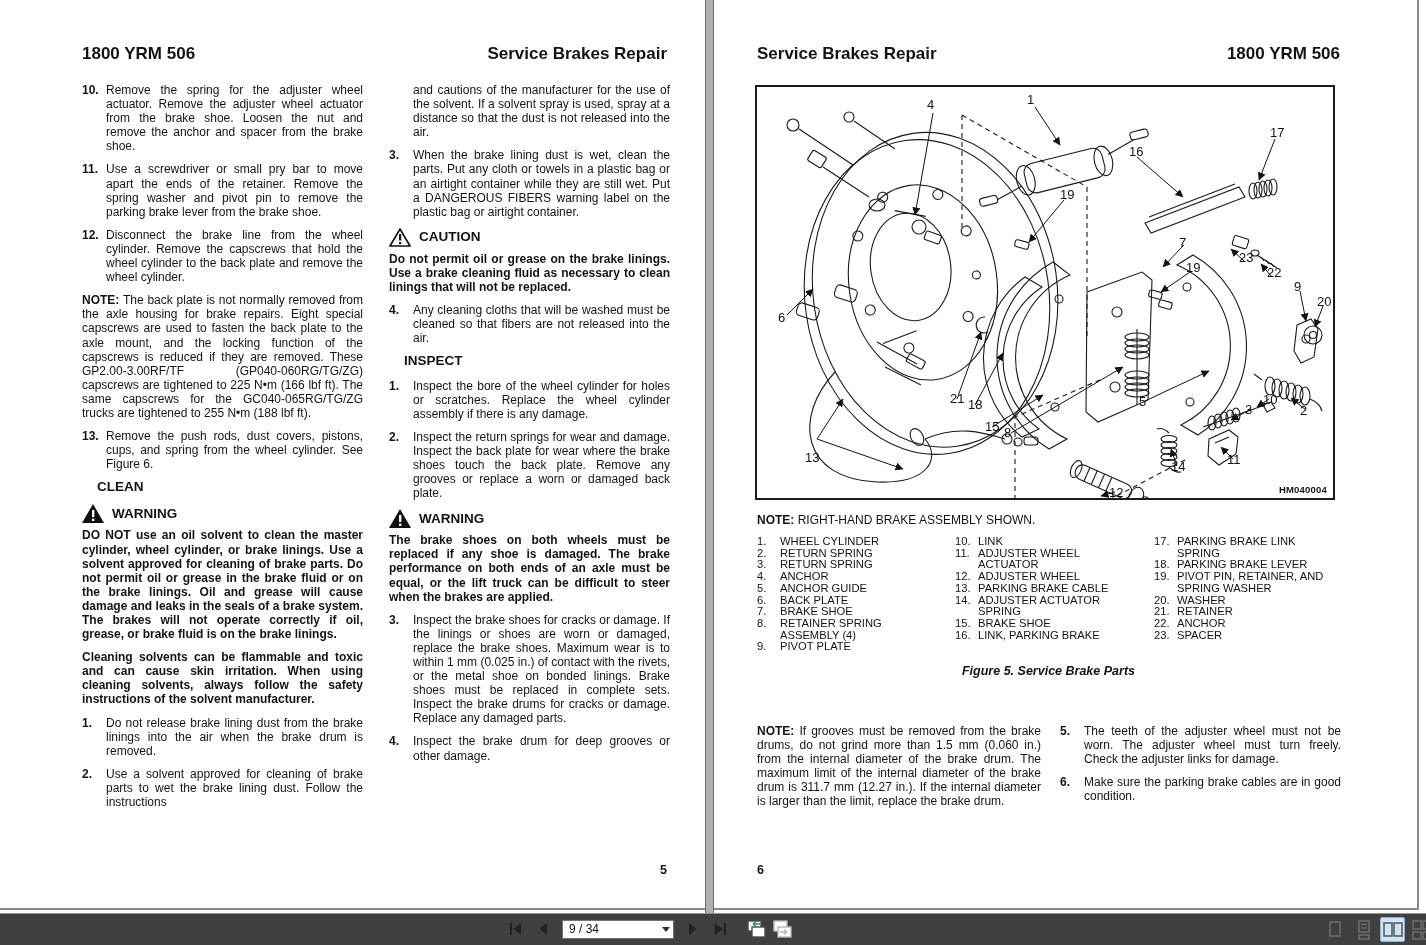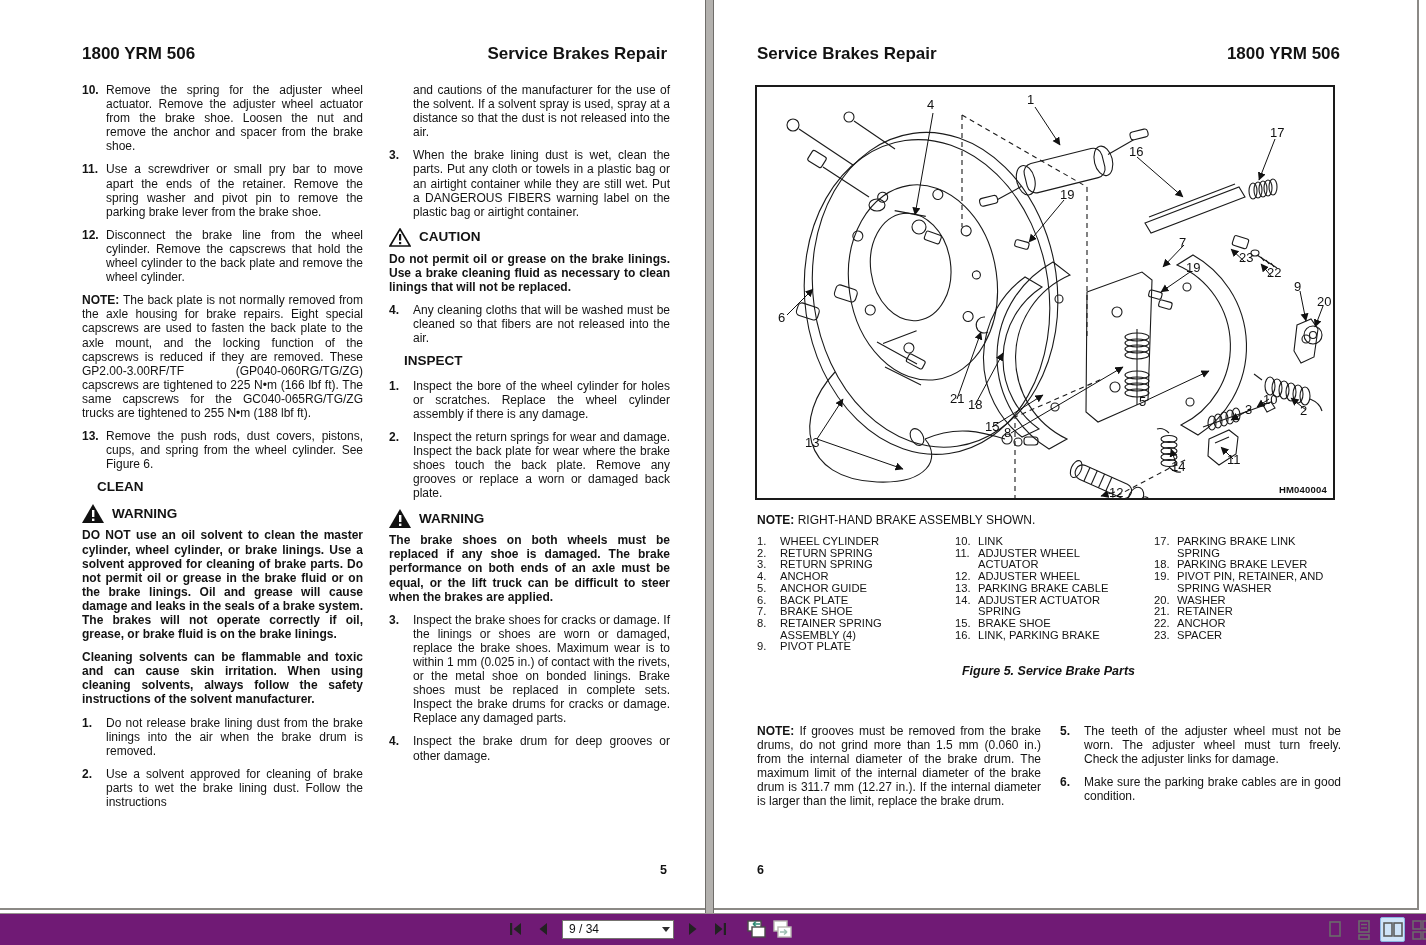--- a/index.html
+++ b/index.html
@@ -33,21 +33,21 @@
   .callout{position:absolute;font-size:13px;color:#111;}
   #fig-code{position:absolute;right:6px;bottom:3px;font-size:9.5px;font-weight:bold;letter-spacing:.2px;}
   .fig-note{position:absolute;left:43px;top:513px;font-size:12px;}
   .parts-col{position:absolute;top:536px;font-size:11.2px;line-height:11.7px;}
   .part{display:flex;}
   .part .pn{flex:0 0 23px;}
   .part .pt{flex:1;white-space:pre-line;}
   .fig-caption{position:absolute;left:43px;top:664px;width:583px;text-align:center;font-weight:bold;font-style:italic;font-size:12.5px;}
   .bottom-block{position:absolute;top:687px;font-size:12px;line-height:13.9px;margin-top:38px;}
   
-  #toolbar{position:absolute;left:0;top:913px;width:1426px;height:32px;background:#701a75;border-top:1px solid #97948f;box-sizing:border-box;}
+  #toolbar{position:absolute;left:0;top:913px;width:1426px;height:32px;background:#404040;border-top:1px solid #97948f;box-sizing:border-box;}
   .tb{background:transparent;border:none;padding:0;margin:0;width:22px;height:22px;display:flex;align-items:center;justify-content:center;cursor:pointer;}
   #nav-group{position:absolute;left:506px;top:4px;display:flex;align-items:center;gap:4px;}
   #page-box{width:112px;height:19px;background:#fff;border:1px solid #75736f;display:flex;align-items:center;box-sizing:border-box;margin:0 4px;}
   #page-box .val{flex:1;font-size:12px;padding-left:6px;}
   #page-box .dd{width:14px;display:flex;align-items:center;justify-content:center;}
   #page-box .dd::after{content:"";border-left:4px solid transparent;border-right:4px solid transparent;border-top:5px solid #2c2c2c;}
   #layout-group{position:absolute;left:1322px;top:3px;display:flex;gap:4px;}
   .lb{width:25px;height:25px;display:flex;align-items:center;justify-content:center;background:transparent;border:1px solid transparent;border-radius:2px;padding:0;}
   .lb.active{background:#cfe3f8;border:1px solid #8ab4e0;}
 </style>
@@ -387,21 +387,21 @@
           <span class="callout" style="left: 21px; top: 223px;">6</span>
 
           <span class="callout" style="left: 193px; top: 304px;">21</span>
 
           <span class="callout" style="left: 211px; top: 310px; text-align: center;">18</span>
 
           <span class="callout" style="left: 228px; top: 332px;">15</span>
 
           <span class="callout" style="left: 247px; top: 338px;">8</span>
 
-          <span class="callout" style="left: 48px; top: 348px;">13</span>
+          <span class="callout" style="left: 48px; top: 363px;">13</span>
 
           <span class="callout" style="left: 382px; top: 307px;">5</span>
 
           <span class="callout" style="left: 488px; top: 315px;">3</span>
 
           <span class="callout" style="left: 506px; top: 305px;">10</span>
 
           <span class="callout" style="left: 543px; top: 316px;">2</span>
 
           <span class="callout" style="left: 414px; top: 372px;">14</span>

